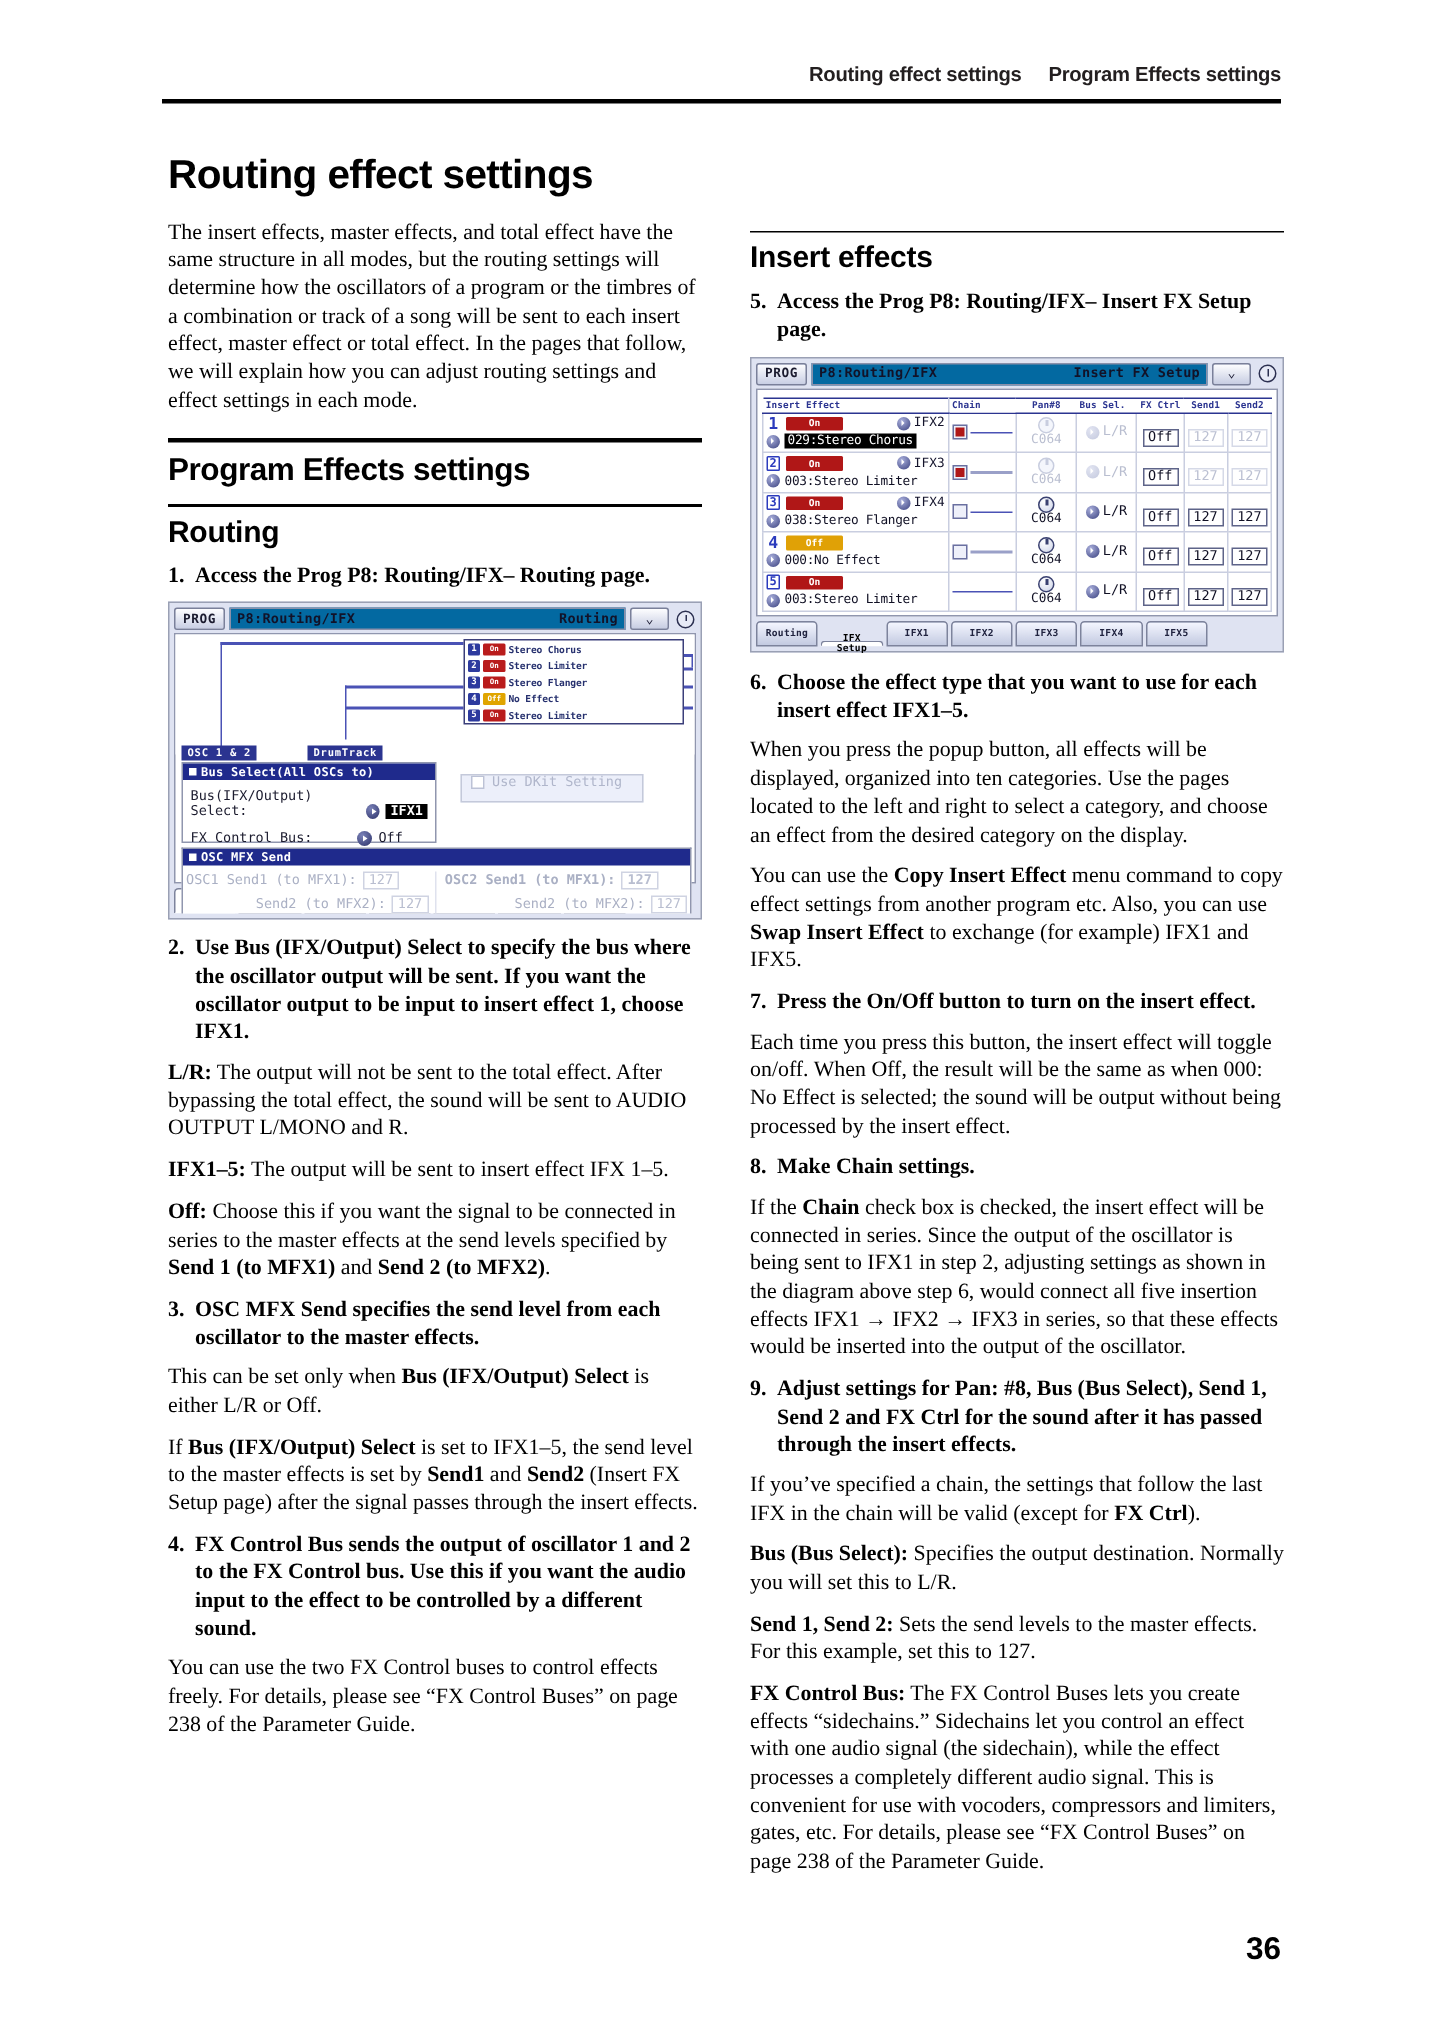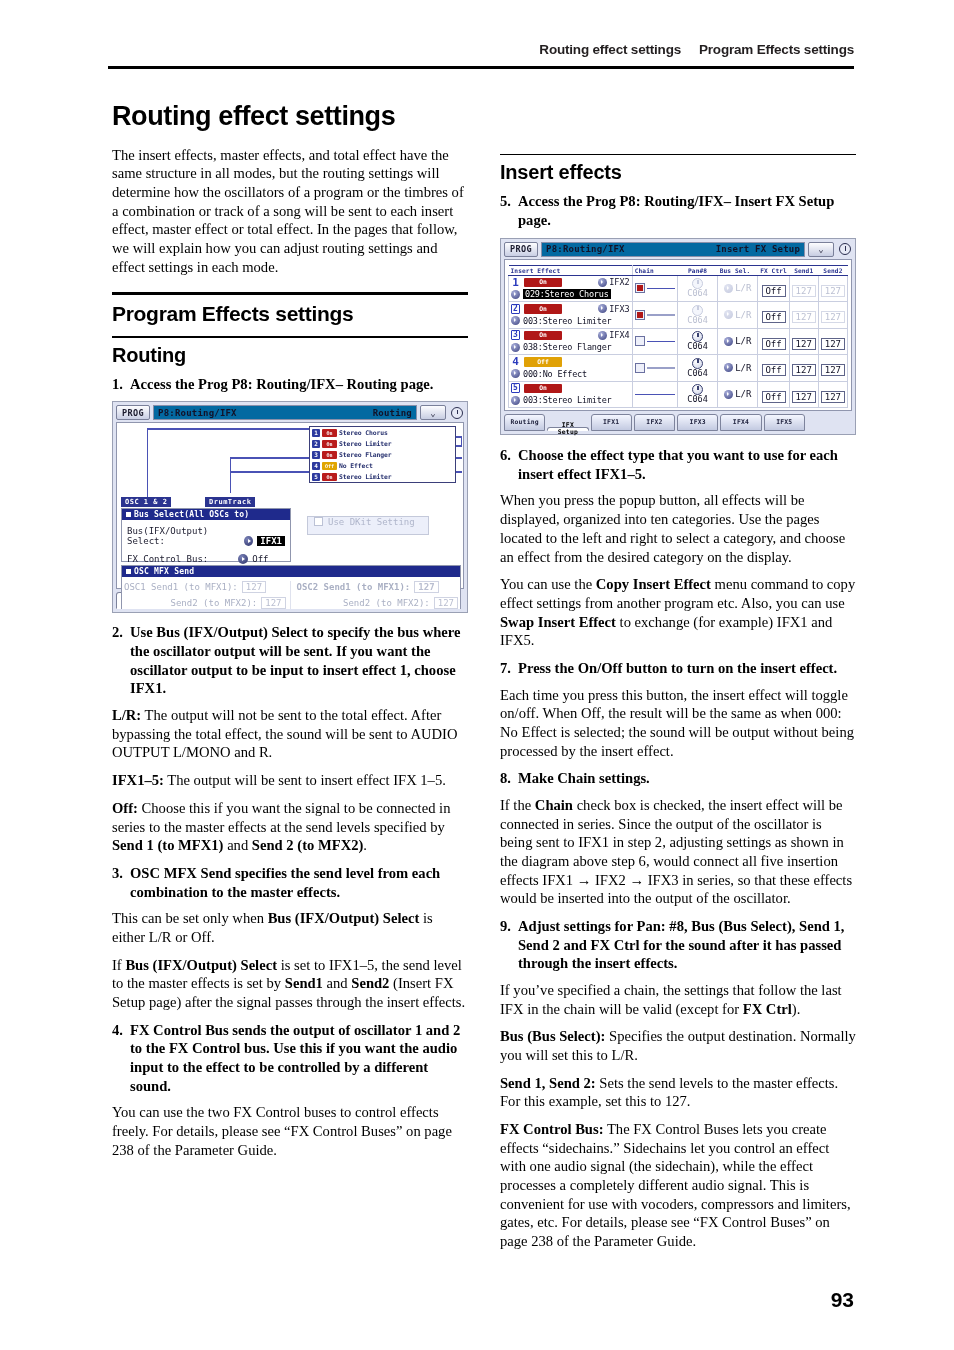--- a/index.html
+++ b/index.html
@@ -457,21 +457,21 @@
       <span class="num">2.</span>
       <span class="txt">Use Bus (IFX/Output) Select to specify the bus where the oscillator output will be sent. If you want the oscillator output to be input to insert effect 1, choose IFX1.</span>
     </div>
 
     <p class="body"><b>L/R:</b> The output will not be sent to the total effect. After bypassing the total effect, the sound will be sent to AUDIO OUTPUT L/MONO and R.</p>
     <p class="body"><b>IFX1–5:</b> The output will be sent to insert effect IFX 1–5.</p>
     <p class="body"><b>Off:</b> Choose this if you want the signal to be connected in series to the master effects at the send levels specified by <b>Send 1 (to MFX1)</b> and <b>Send 2 (to MFX2)</b>.</p>
 
     <div class="step">
       <span class="num">3.</span>
-      <span class="txt">OSC MFX Send specifies the send level from each combination to the master effects.</span>
+      <span class="txt">OSC MFX Send specifies the send level from each oscillator to the master effects.</span>
     </div>
 
     <p class="body">This can be set only when <b>Bus (IFX/Output) Select</b> is either L/R or Off.</p>
     <p class="body">If <b>Bus (IFX/Output) Select</b> is set to IFX1–5, the send level to the master effects is set by <b>Send1</b> and <b>Send2</b> (Insert FX Setup page) after the signal passes through the insert effects.</p>
 
     <div class="step">
       <span class="num">4.</span>
       <span class="txt">FX Control Bus sends the output of oscillator 1 and 2 to the FX Control bus. Use this if you want the audio input to the effect to be controlled by a different sound.</span>
     </div>
 
@@ -761,14 +761,14 @@
       <span class="num">9.</span>
       <span class="txt">Adjust settings for Pan: #8, Bus (Bus Select), Send 1, Send 2 and FX Ctrl for the sound after it has passed through the insert effects.</span>
     </div>
 
     <p class="body">If you’ve specified a chain, the settings that follow the last IFX in the chain will be valid (except for <b>FX Ctrl</b>).</p>
     <p class="body"><b>Bus (Bus Select):</b> Specifies the output destination. Normally you will set this to L/R.</p>
     <p class="body"><b>Send 1, Send 2:</b> Sets the send levels to the master effects. For this example, set this to 127.</p>
     <p class="body"><b>FX Control Bus:</b> The FX Control Buses lets you create effects “sidechains.” Sidechains let you control an effect with one audio signal (the sidechain), while the effect processes a completely different audio signal. This is convenient for use with vocoders, compressors and limiters, gates, etc. For details, please see “FX Control Buses” on page 238 of the Parameter Guide.</p>
   </div>
 
-  <div class="pageno">93</div>
+  <div class="pageno">36</div>
 </div>
 
 </body></html>

